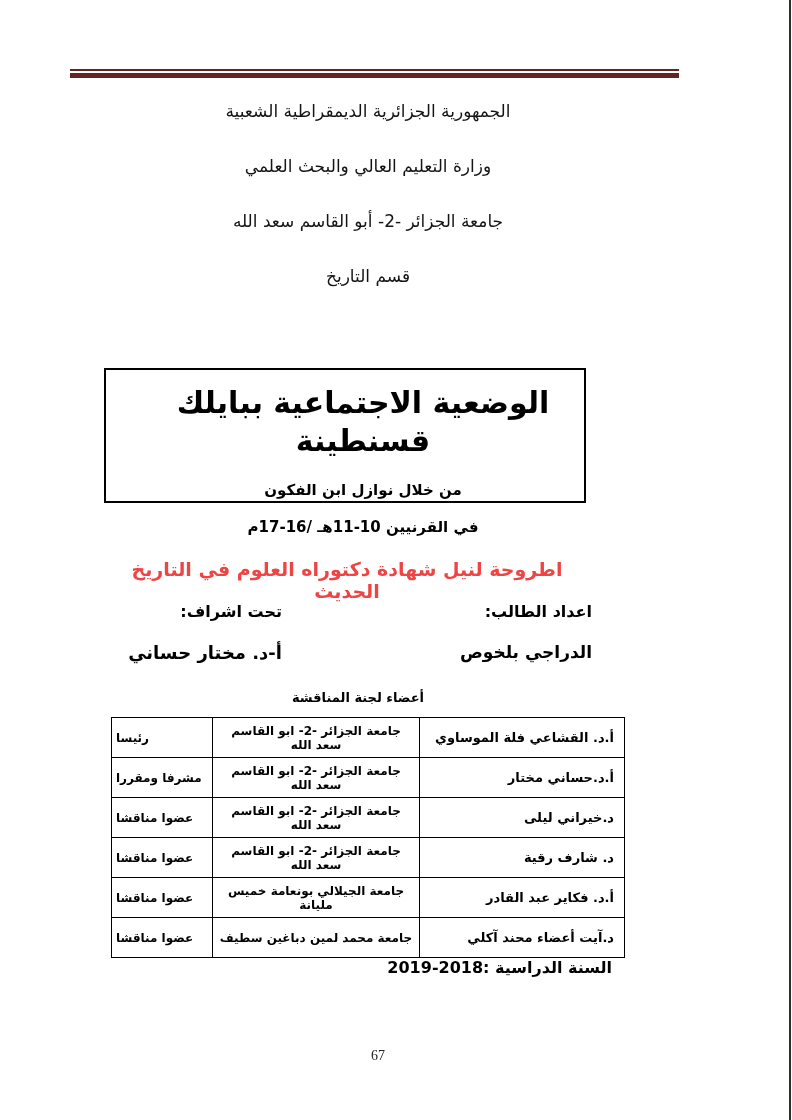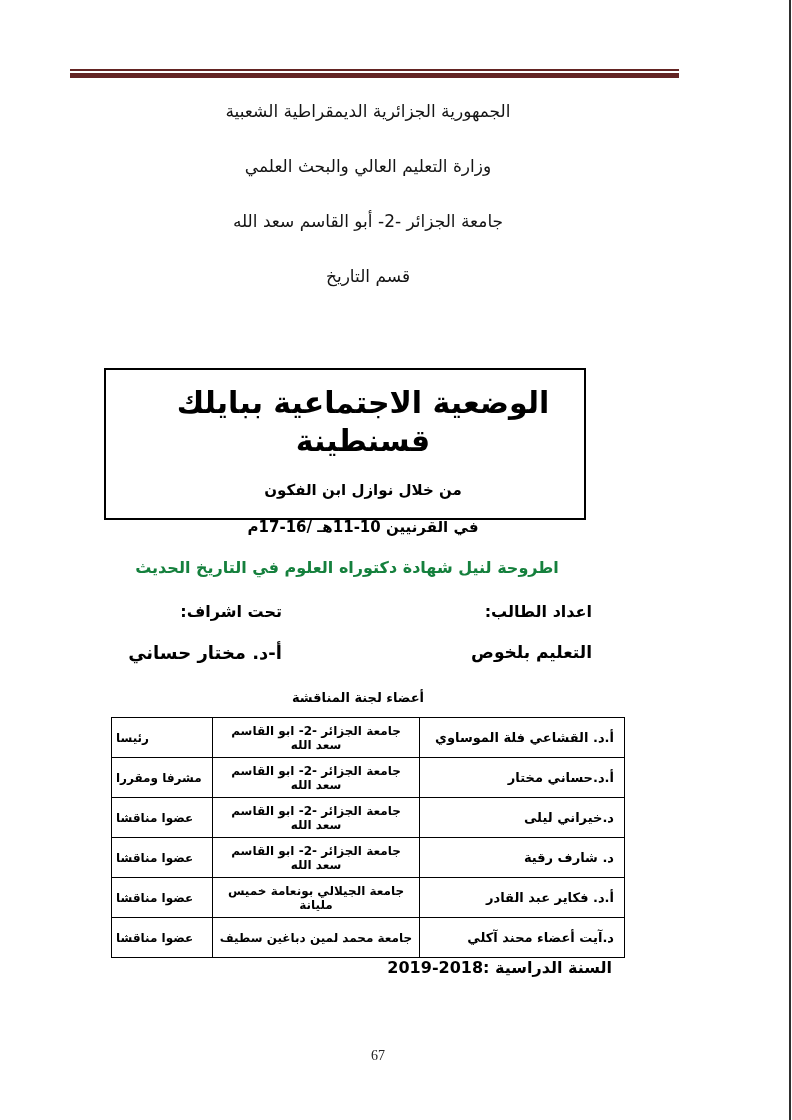--- a/index.html
+++ b/index.html
@@ -25,34 +25,34 @@
 
   
   .org-block {
     position: absolute; left: 80px; top: 100px; width: 576px;
     direction: rtl; text-align: center;
   }
   .org-block p { margin: 0 0 33px 0; font-size: 17px; line-height: 22px; font-weight: normal; color: #141414; }
 
   
   .title-box {
-    position: absolute; left: 104px; top: 368px; width: 482px; height: 152px;
+    position: absolute; left: 104px; top: 368px; width: 482px; height: 135px;
     border: 2px solid #000;
     direction: rtl; text-align: center;
     box-sizing: border-box;
     padding-left: 36px;
   }
   .title-box .main-title { margin: 14px 8px 0 8px; font-size: 30px; font-weight: bold; line-height: 1.25; color: #000; }
   .title-box .sub-1 { margin: 22px 0 8px 0; font-size: 15px; font-weight: bold; color: #000; }
   .title-box .sub-2 { margin: 19px 0 0 0; font-size: 15px; font-weight: bold; color: #000; }
 
   .statement {
     position: absolute; left: 104px; top: 558px; width: 486px;
     direction: rtl; text-align: center;
-    font-size: 16px; font-weight: bold; color: #15803d;
+    font-size: 19px; font-weight: bold; color: #ef4444;
   }
 
   
   .people {
     position: absolute; left: 104px; top: 602px; width: 488px;
     direction: rtl;
   }
   .people .row { display: flex; margin-bottom: 21px; }
   .people .cell-a { width: 310px; text-align: start; }
   .people .cell-b { flex: 1; text-align: start; }
@@ -117,21 +117,21 @@
 </div>
 
 <div class="statement">اطروحة لنيل شهادة دكتوراه العلوم في التاريخ الحديث</div>
 
 <div class="people">
   <div class="row">
     <div class="cell-a label-text">اعداد الطالب:</div>
     <div class="cell-b label-text">تحت اشراف:</div>
   </div>
   <div class="row">
-    <div class="cell-a student-name">التعليم بلخوص</div>
+    <div class="cell-a student-name">الدراجي بلخوص</div>
     <div class="cell-b supervisor-name">أ-د. مختار حساني</div>
   </div>
 </div>
 
 <div class="committee-heading">أعضاء لجنة المناقشة</div>
 
 <table class="committee">
   <tbody>
     <tr>
       <td class="col-name">أ.د. القشاعي فلة الموساوي</td>

